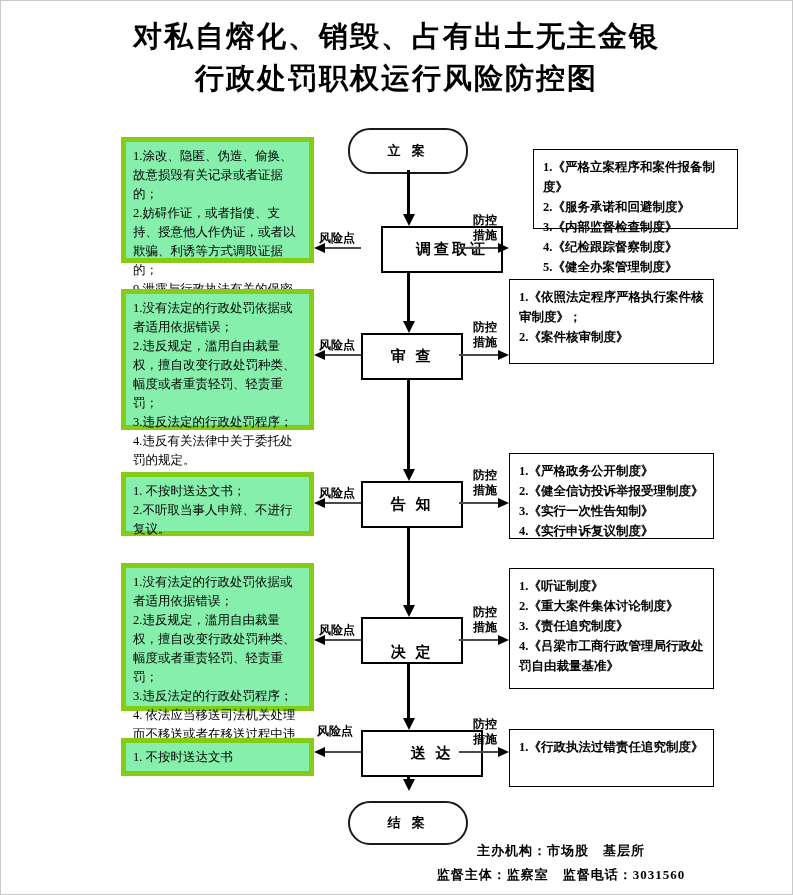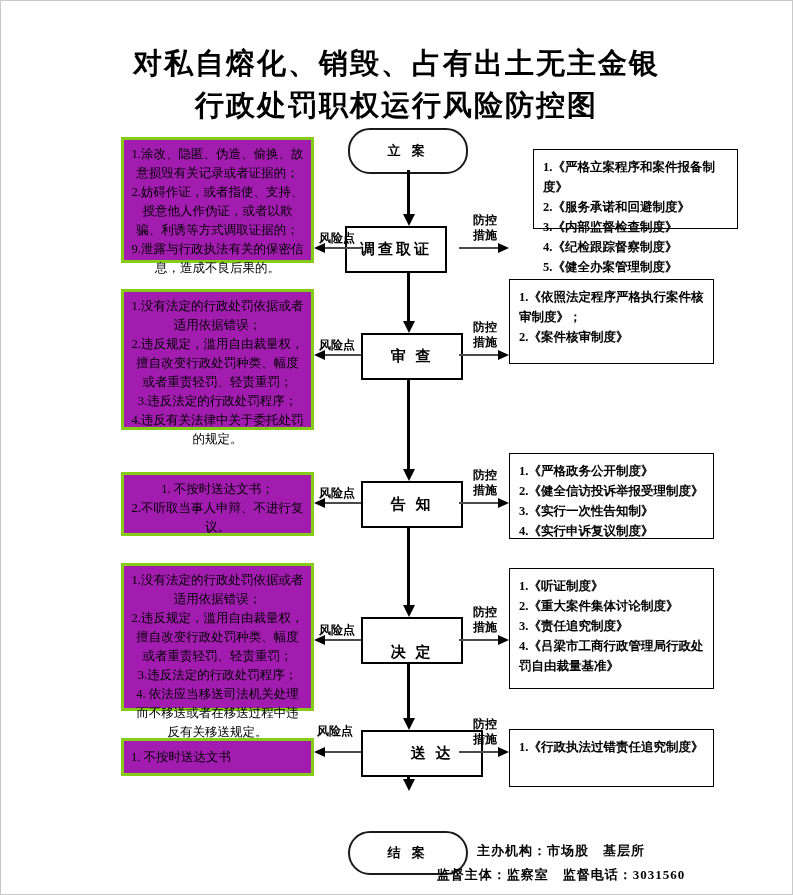--- a/index.html
+++ b/index.html
@@ -2,29 +2,29 @@
 <html><head>
 <meta charset="utf-8">
 <style>
   html,body{margin:0;padding:0;background:#fff;}
   .canvas{
     position:relative;width:793px;height:895px;background:#fff;
     border:1px solid #c9c9c9;box-sizing:border-box;overflow:hidden;
     font-family:"Liberation Serif","DejaVu Serif",serif;color:#000;
   }
   .title{position:absolute;left:0;top:14px;width:100%;text-align:center;
-    font-size:29px;font-weight:bold;letter-spacing:2px;line-height:42px;margin-top:27px;}
+    font-size:29px;font-weight:bold;letter-spacing:2px;line-height:42px;}
   .oval{position:absolute;border:2px solid #1a1a1a;border-radius:22px;background:#fff;
     display:flex;align-items:center;justify-content:center;
     font-size:13px;font-weight:bold;letter-spacing:4px;}
   .node{position:absolute;border:2px solid #000;background:#fff;
     display:flex;align-items:center;justify-content:center;
     font-size:15px;font-weight:bold;letter-spacing:3px;}
-  .lbox{position:absolute;border:3px solid #84cc16;background:#a21caf;
-    padding:5px 7px;box-sizing:border-box;font-size:12.5px;line-height:1.52;text-align:center;}
+  .lbox{position:absolute;border:5px solid #84cc16;background:#86efac;
+    padding:5px 7px;box-sizing:border-box;font-size:12.5px;line-height:1.52;}
   .rbox{position:absolute;border:1px solid #000;background:#fff;
     padding:7px 9px;box-sizing:border-box;font-size:12.5px;line-height:1.6;font-weight:600;}
   .lbox div,.rbox div{margin:0;}
   .vline{position:absolute;width:3px;background:#000;}
   .tri-down{position:absolute;width:0;height:0;
     border-left:6px solid transparent;border-right:6px solid transparent;border-top:12px solid #000;}
   .hline{position:absolute;height:2px;background:#4a4a4a;}
   .tri-left{position:absolute;width:0;height:0;
     border-top:5px solid transparent;border-bottom:5px solid transparent;border-right:11px solid #000;}
   .tri-right{position:absolute;width:0;height:0;
@@ -64,21 +64,21 @@
   <div class="tri-down" style="left:402px;top:717px;"></div>
 
   <div class="vline" style="left:406px;top:772px;height:6px;"></div>
   <div class="tri-down" style="left:402px;top:778px;"></div>
 
   <div class="lbox" style="left:120px;top:136px;width:193px;height:126px;">
     <div>1.涂改、隐匿、伪造、偷换、故意损毁有关记录或者证据的；</div>
     <div>2.妨碍作证，或者指使、支持、授意他人作伪证，或者以欺骗、利诱等方式调取证据的；</div>
     <div>9.泄露与行政执法有关的保密信息，造成不良后果的。</div>
   </div>
-  <div class="node" style="left:344px;top:225px;width:98px;height:43px;">
+  <div class="node" style="left:380px;top:225px;width:98px;height:43px;padding-left:20px;">
     <span>调查取证</span>
   </div>
   <div class="rbox" style="left:532px;top:127px;width:205px;height:80px;margin-top:21px;">
     <div>1.《严格立案程序和案件报备制度》</div>
     <div>2.《服务承诺和回避制度》</div>
     <div>3.《内部监督检查制度》</div>
     <div>4.《纪检跟踪督察制度》</div>
     <div>5.《健全办案管理制度》</div>
   </div>
   <div class="lbl" style="left:318px;top:229px;">风险点</div>
@@ -174,21 +174,21 @@
   <div class="lbl" style="left:316px;top:722px;">风险点</div>
   <div class="hline" style="left:315px;top:750px;width:45px;"></div>
   <div class="tri-left" style="left:313px;top:746px;"></div>
   <div class="mlbl" style="left:461px;top:716px;">
     <div>防控</div>
     <div>措施</div>
   </div>
   <div class="hline" style="left:458px;top:750px;width:42px;"></div>
   <div class="tri-right" style="left:497px;top:746px;"></div>
 
-  <div class="oval" style="left:347px;top:830px;width:116px;height:40px;">
+  <div class="oval" style="left:347px;top:800px;width:116px;height:40px;">
     <span>结 案</span>
   </div>
 
   <div class="footer">
     <div>主办机构：市场股　基层所</div>
     <div>监督主体：监察室　监督电话：3031560</div>
   </div>
 
 </div>
 

